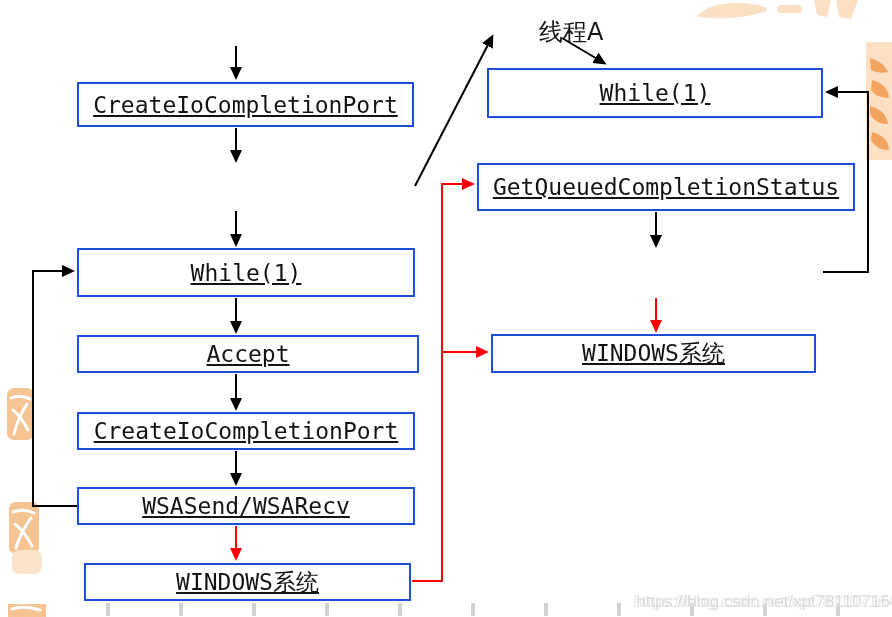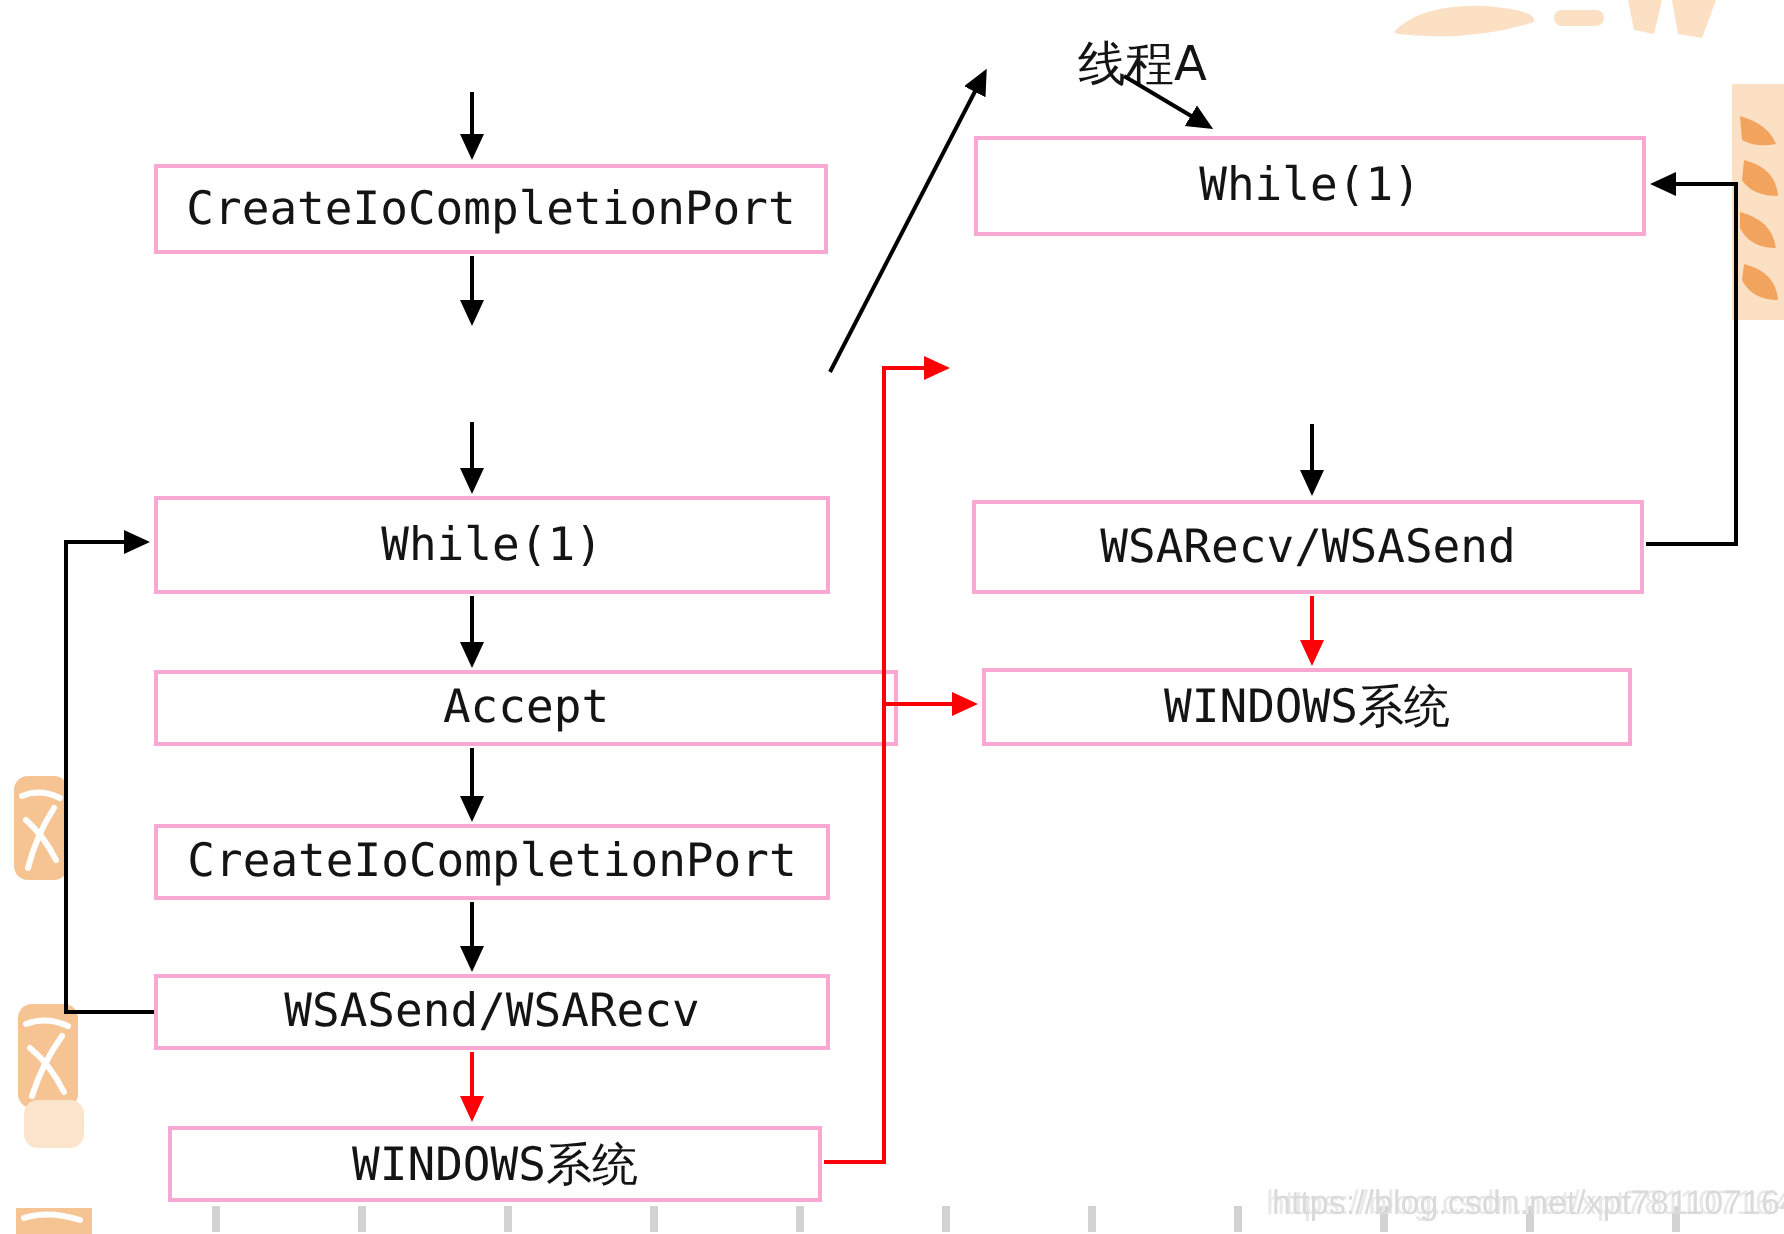--- a/index.html
+++ b/index.html
@@ -6,26 +6,27 @@
   .stage{
     position:relative;
     width:892px;height:617px;
     background:#ffffff;
     overflow:hidden;
     font-family:"DejaVu Sans Mono","Liberation Mono",monospace;
   }
   .node{
     position:absolute;
     background:#ffffff;
-    border:2px solid #f9a8d4;
+    border:2px solid #1d4ed8;
     box-sizing:border-box;
     display:flex;align-items:center;justify-content:center;
     font-size:23px;color:#141414;
     letter-spacing:0px;
     white-space:nowrap;
+    text-decoration:underline;
   }
   .flow-label{
     position:absolute;
     font-size:24px;color:#141414;
     font-family:"DejaVu Sans","Liberation Sans",sans-serif;
     white-space:nowrap;
   }
   svg.overlay{
     position:absolute;left:0;top:0;
     pointer-events:none;
@@ -43,27 +44,27 @@
 </style>
 </head>
 <body>
 
 <div class="stage">
 
   <div class="flow-label" style="left:495px;top:16px;margin-left:44px;">线程A</div>
 
   <div class="node" style="left:77px;top:82px;width:337px;height:45px;">CreateIoCompletionPort</div>
   <div class="node" style="left:77px;top:248px;width:338px;height:49px;">While(1)</div>
-  <div class="node" style="left:77px;top:335px;width:372px;height:38px;">Accept</div>
+  <div class="node" style="left:77px;top:335px;width:342px;height:38px;">Accept</div>
   <div class="node" style="left:77px;top:412px;width:338px;height:38px;">CreateIoCompletionPort</div>
   <div class="node" style="left:77px;top:487px;width:338px;height:38px;">WSASend/WSARecv</div>
   <div class="node" style="left:84px;top:563px;width:327px;height:38px;">WINDOWS系统</div>
 
   <div class="node" style="left:487px;top:68px;width:336px;height:50px;">While(1)</div>
-  <div class="node" style="left:486px;top:250px;width:336px;height:47px;">WSARecv/WSASend</div>
+  <div class="node" style="left:477px;top:163px;width:378px;height:48px;">GetQueuedCompletionStatus</div>
   <div class="node" style="left:491px;top:334px;width:325px;height:39px;">WINDOWS系统</div>
 
   <svg class="overlay" width="892" height="617" viewBox="0 0 892 617">
     <defs>
       <marker id="ab" markerWidth="7" markerHeight="7" refX="5" refY="3" orient="auto">
         <path d="M0,0 L6.5,3 L0,6 z" fill="#000000"></path>
       </marker>
       <marker id="ar" markerWidth="7" markerHeight="7" refX="5" refY="3" orient="auto">
         <path d="M0,0 L6.5,3 L0,6 z" fill="#fb0206"></path>
       </marker>

